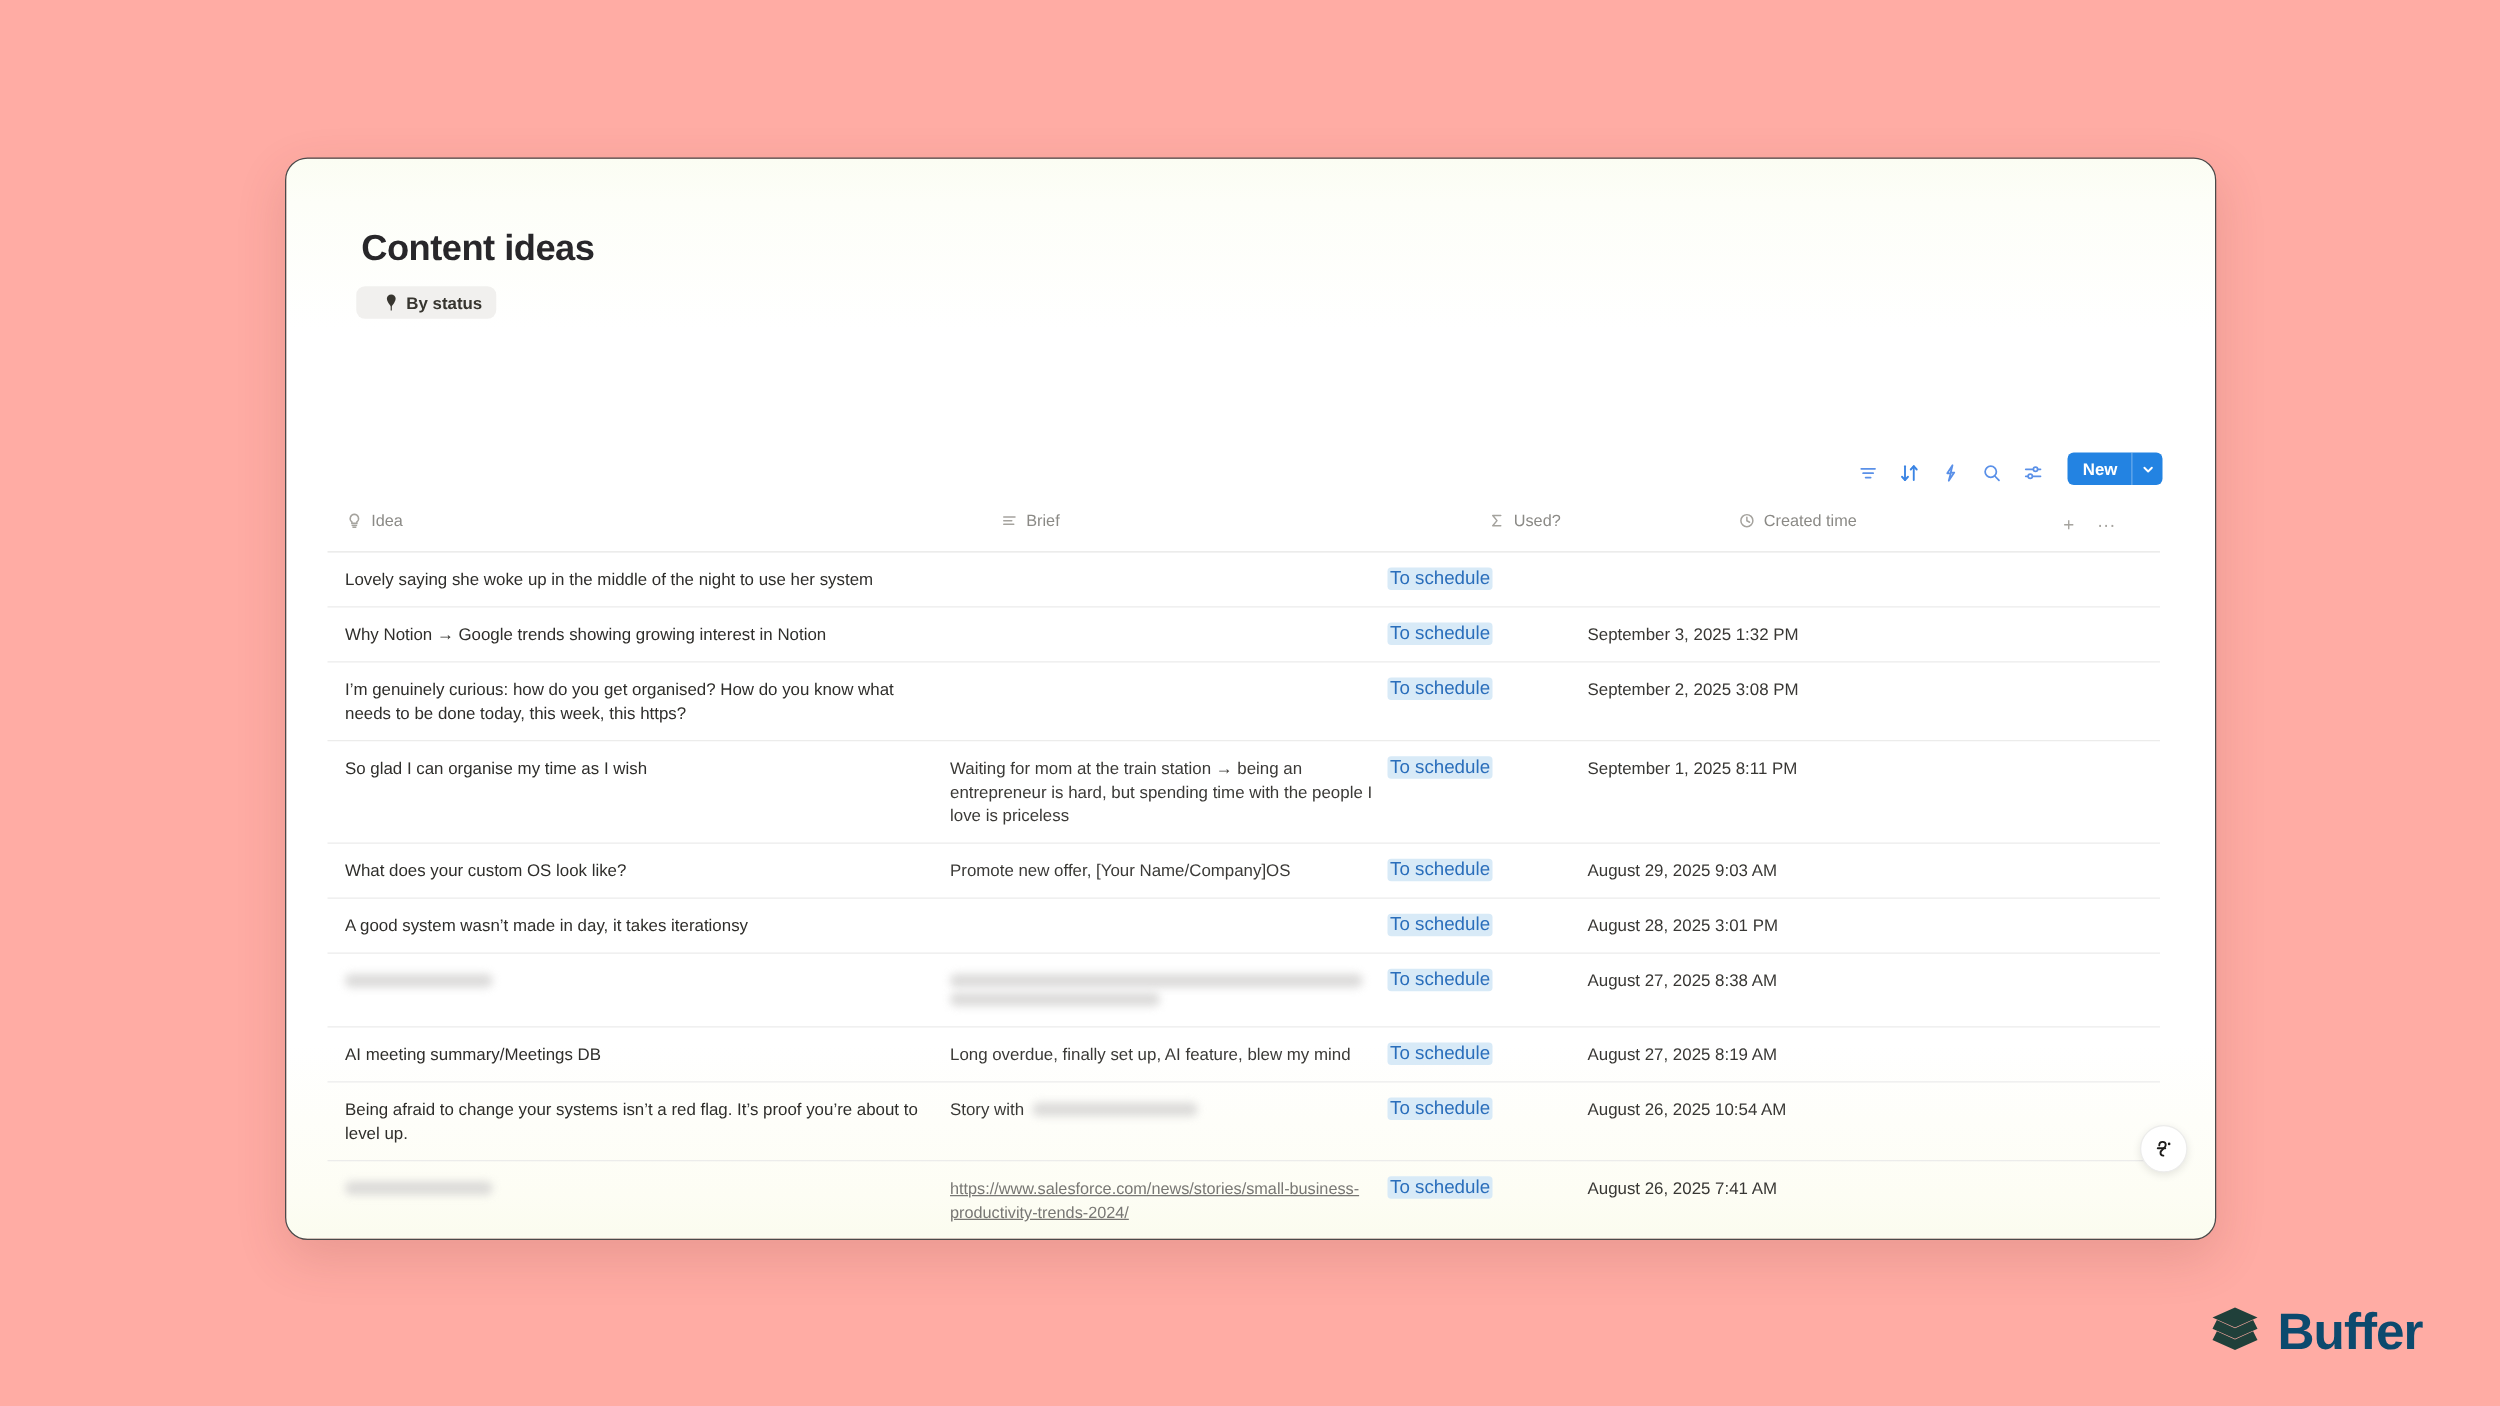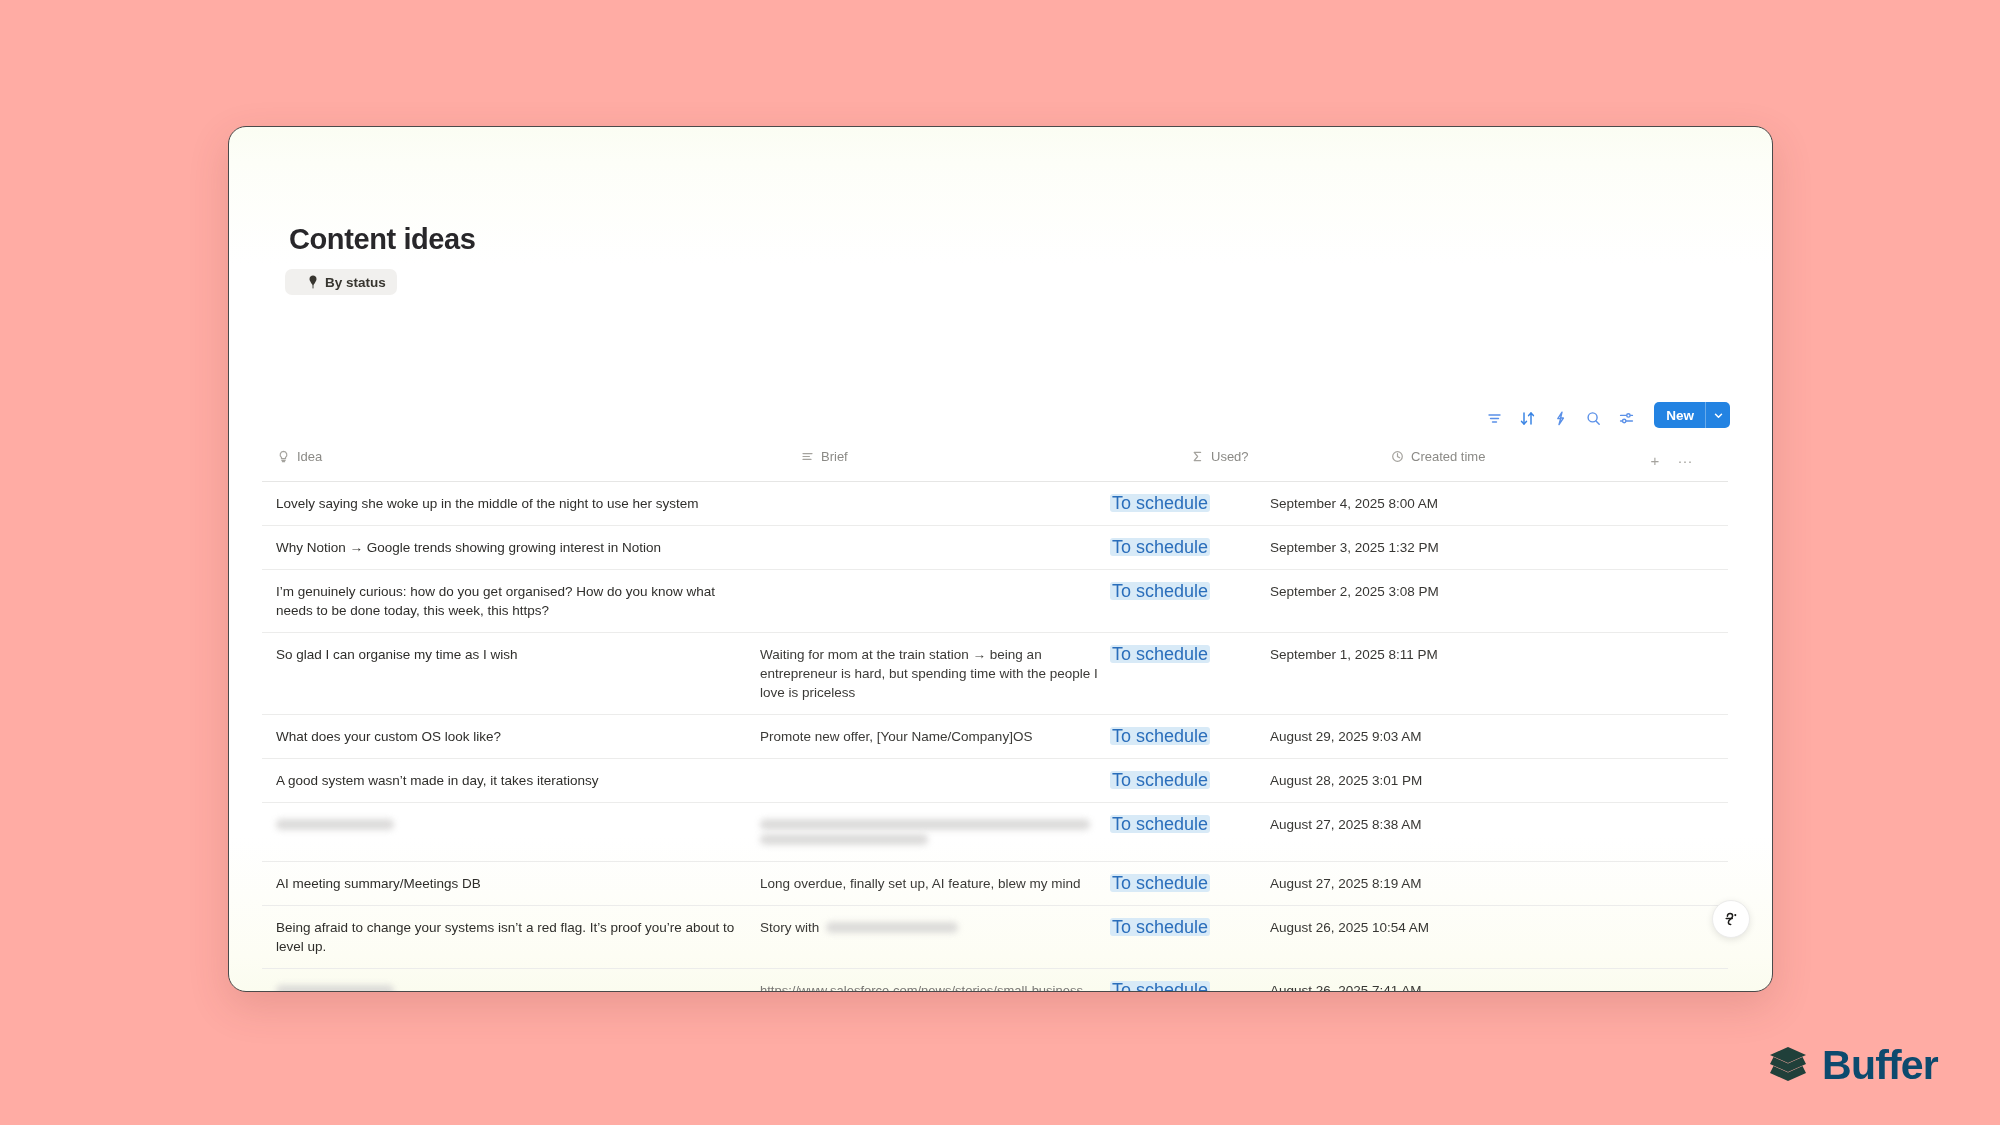--- a/index.html
+++ b/index.html
@@ -27,21 +27,20 @@
     background: linear-gradient(180deg, #fbfdf3 0%, #fdfef8 4%, #ffffff 16%, #ffffff 82%, #fdfdf4 96%, #fbfcef 100%);
     border: 1px solid #4a4a4a;
     box-shadow: 0 14px 40px rgba(120, 50, 45, 0.16);
     overflow: hidden;
   }
 
   .card-inner {
     position: absolute;
     left: 0; top: 0; right: 0; bottom: 0;
     padding: 56px 44px 0 33px;
-    margin-top: 40px;
   }
 
   
   .page-title {
     font-size: 29px;
     font-weight: bold;
     color: #28272a;
     letter-spacing: -0.4px;
     margin-left: 27px;
     margin-bottom: 12px;
@@ -186,21 +185,21 @@
     word-break: break-word;
   }
   .created-text {
     font-size: 13.5px;
     line-height: 19px;
     color: #383734;
   }
 
   .status-pill {
     display: inline-block;
-    font-size: 18px;
+    font-size: 15px;
     line-height: 18px;
     padding: 0 2px;
     border-radius: 3px;
     font-weight: 500;
     cursor: pointer;
   }
   .status-to-schedule { color: #2a6ebb; background: #d8eaf7; }
 
   
   .blur {
@@ -378,23 +377,20 @@
         </div>
       </div>
 
       <div id="table-body">
           <div class="row">
             <div class="cell col-idea">
               <div class="idea-text">Lovely saying she woke up in the middle of the night to use her system</div>
             </div>
             <div class="cell col-brief"></div>
             <div class="cell col-used"><span class="status-pill status-to-schedule">To schedule</span></div>
-            <div class="cell col-created">
-              <div class="created-text">September 4, 2025 8:00 AM</div>
-            </div>
             <div class="cell col-actions"></div>
           </div>
           <div class="row">
             <div class="cell col-idea">
               <div class="idea-text">Why Notion → Google trends showing growing interest in Notion</div>
             </div>
             <div class="cell col-brief"></div>
             <div class="cell col-used"><span class="status-pill status-to-schedule">To schedule</span></div>
             <div class="cell col-created">
               <div class="created-text">September 3, 2025 1:32 PM</div>

